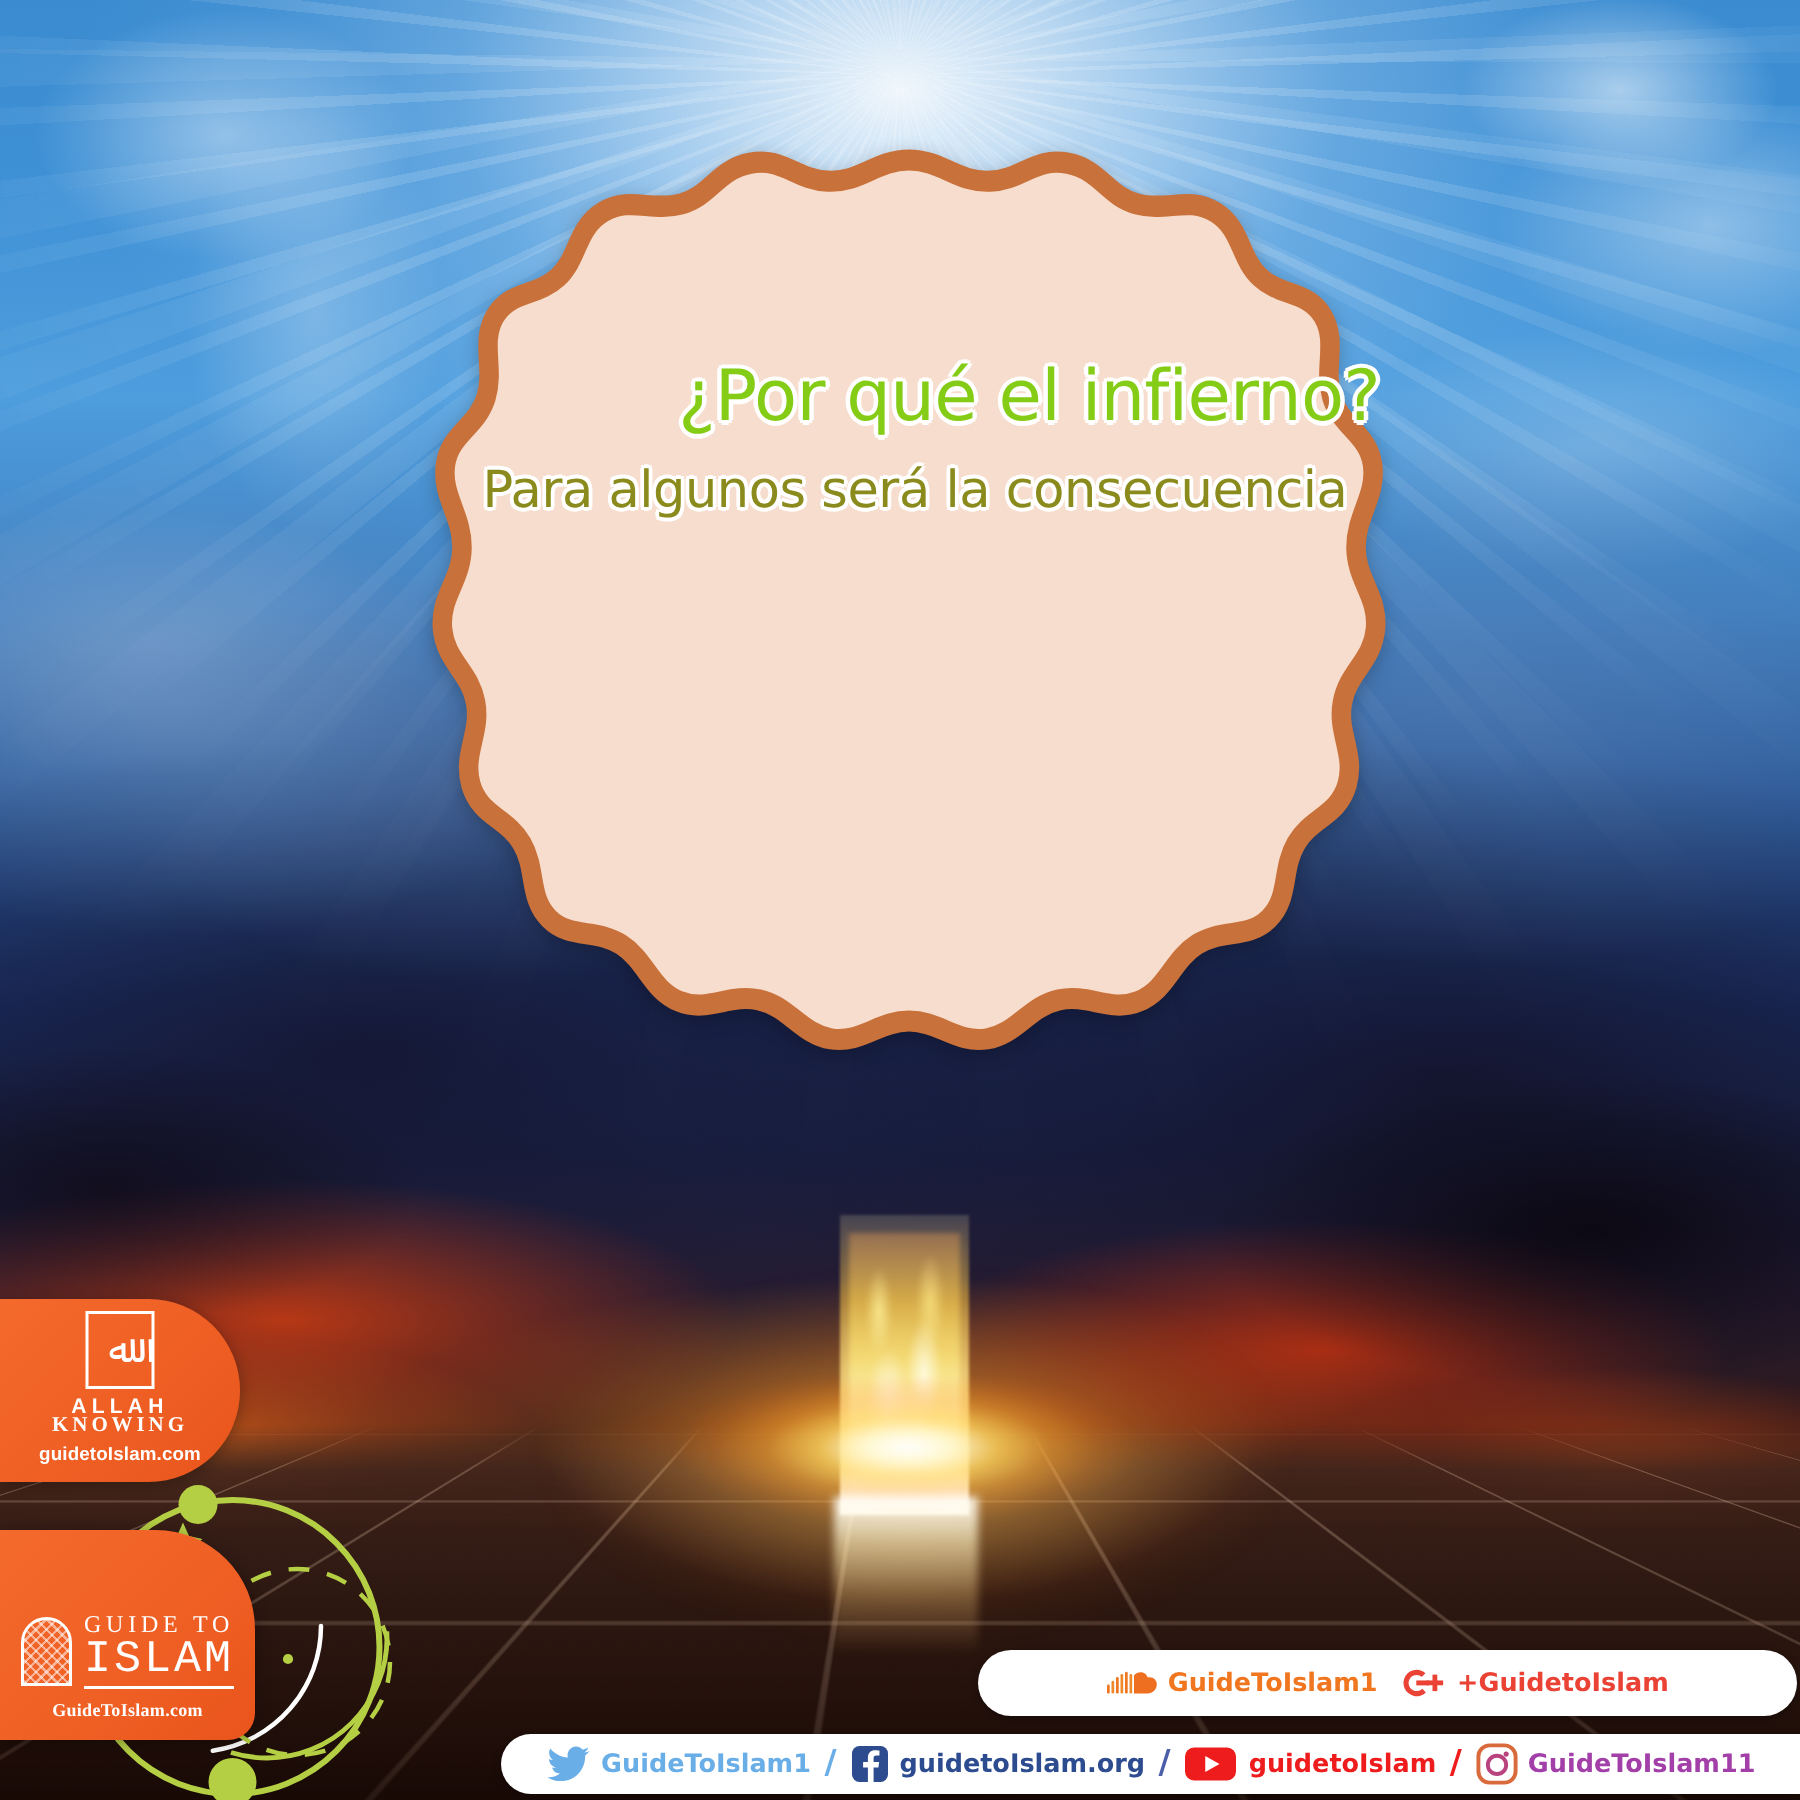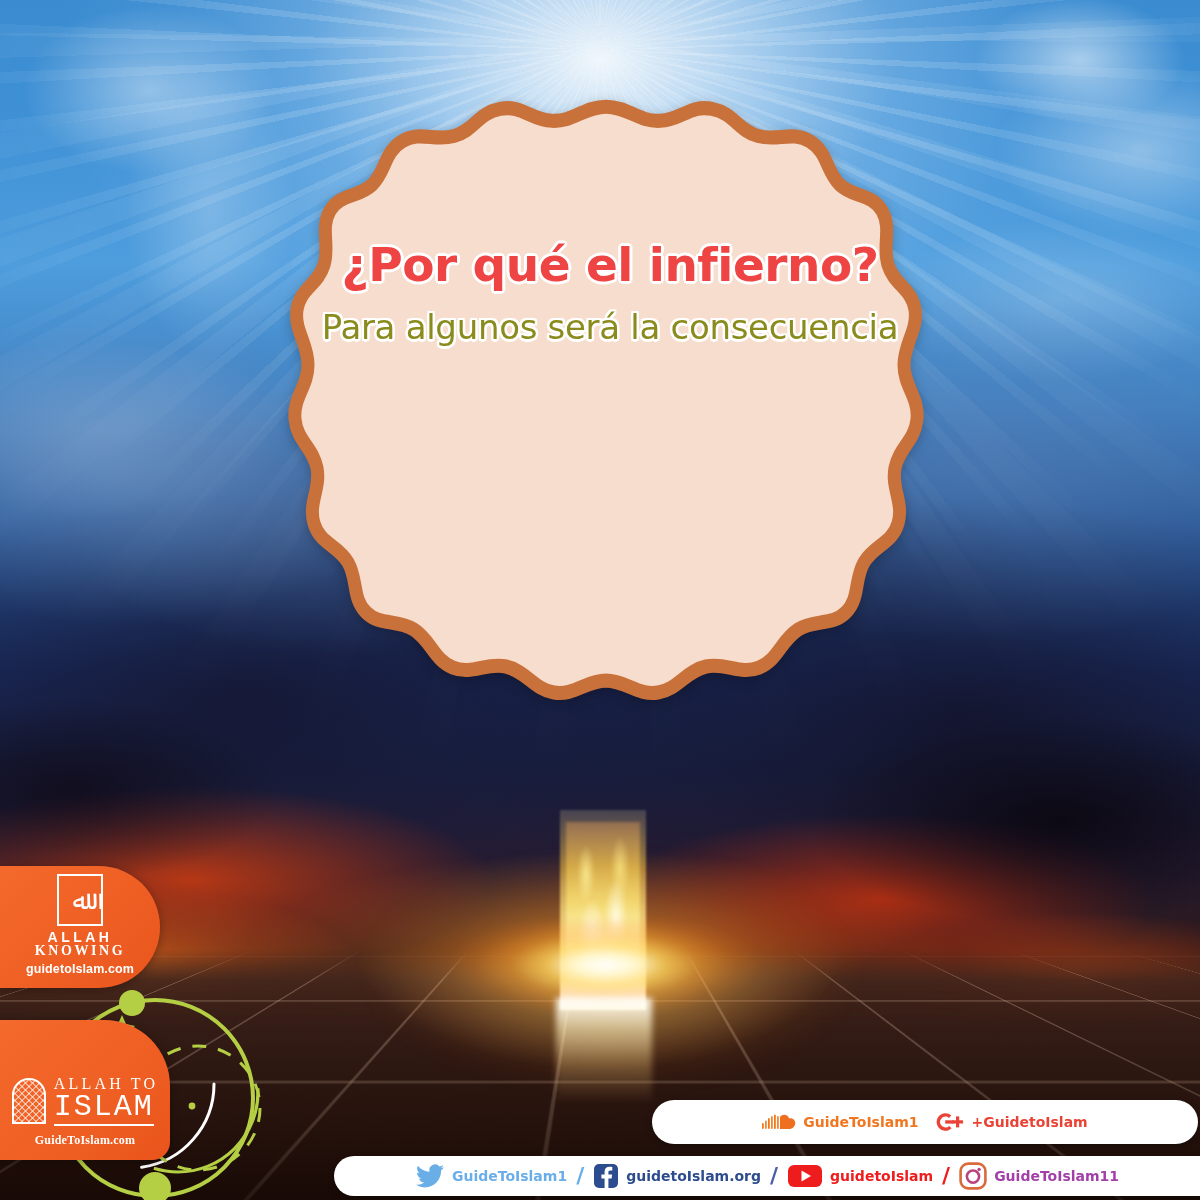--- a/index.html
+++ b/index.html
@@ -187,28 +187,29 @@
   .badge svg{width:100%;height:100%;display:block;
     filter:drop-shadow(0 3px 6px rgba(0,0,0,.22));}
 
   .badge-text{
     position:absolute;left:300px;top:240px;width:620px;
     text-align:center;
   }
   .headline{
     margin:0;
     font-family:"DejaVu Sans","Liberation Sans",sans-serif;
-    font-weight:bold;
+    font-weight:normal;
     font-size:47px;
     line-height:1.08;
-    color:#ef4444;
+    color:#84cc16;
     letter-spacing:-.5px;
     text-shadow:
       -2px -2px 0 #fff, 2px -2px 0 #fff, -2px 2px 0 #fff, 2px 2px 0 #fff,
       -3px 0 0 #fff, 3px 0 0 #fff, 0 -3px 0 #fff, 0 3px 0 #fff;
+    text-align: right;
   }
   .sub{
     margin:0;
     font-family:"DejaVu Sans","Liberation Sans",sans-serif;
     font-weight:500;
     color:#8a8b1c;
     letter-spacing:-.3px;
     text-shadow:
       -2px -2px 0 #fff, 2px -2px 0 #fff, -2px 2px 0 #fff, 2px 2px 0 #fff,
       -2.5px 0 0 #fff, 2.5px 0 0 #fff, 0 -2.5px 0 #fff, 0 2.5px 0 #fff;
@@ -273,21 +274,21 @@
     box-shadow:0 2px 6px rgba(0,0,0,.30);
   }
   .social-bottom{
     position:absolute;left:334px;top:1156px;width:866px;height:40px;
     background:#fff;border-radius:20px 0 0 20px;
     display:flex;align-items:center;justify-content:center;gap:9px;
     box-shadow:0 2px 6px rgba(0,0,0,.30);
   }
   .sitem{display:flex;align-items:center;gap:7px;}
   .shandle{font-family:"DejaVu Sans","Liberation Sans",sans-serif;
-    font-weight:bold;font-size:14px;line-height:1;white-space:nowrap;}
+    font-weight:bold;font-size:17px;line-height:1;white-space:nowrap;}
   .sep{font-family:"DejaVu Sans",sans-serif;font-weight:bold;font-size:22px;line-height:1;}
 
   .ico{display:block;flex:none;}
 </style>
 </head>
 <body>
 
 <div id="poster">
 
   <div class="layer sky-blue"></div>
@@ -357,21 +358,21 @@
     <circle cx="72" cy="15" r="13" fill="#b5cf44"></circle>
     <circle cx="95" cy="200" r="16" fill="#b5cf44"></circle>
     <circle cx="132" cy="118" r="3.4" fill="#b5cf44"></circle>
     <path d="M58 36 l4 -9 l4 9 l9 2 l-7 6 l2 9 l-8 -5 l-8 5 l2 -9 l-7 -6 z" fill="#b5cf44"></path>
   </svg>
 
   <div class="logo-guide">
     <div class="gi-row">
       <div class="gi-arch"></div>
       <div class="gi-words">
-        <div class="gi-guide">ALLAH TO</div>
+        <div class="gi-guide">GUIDE TO</div>
         <div class="gi-islam">ISLAM</div>
       </div>
     </div>
     <div class="gi-url">GuideToIslam.com</div>
   </div>
 
   <div class="social-top">
 
     <div class="sitem">
       <svg class="ico" width="34" height="20" viewBox="0 0 34 20" aria-hidden="true">

